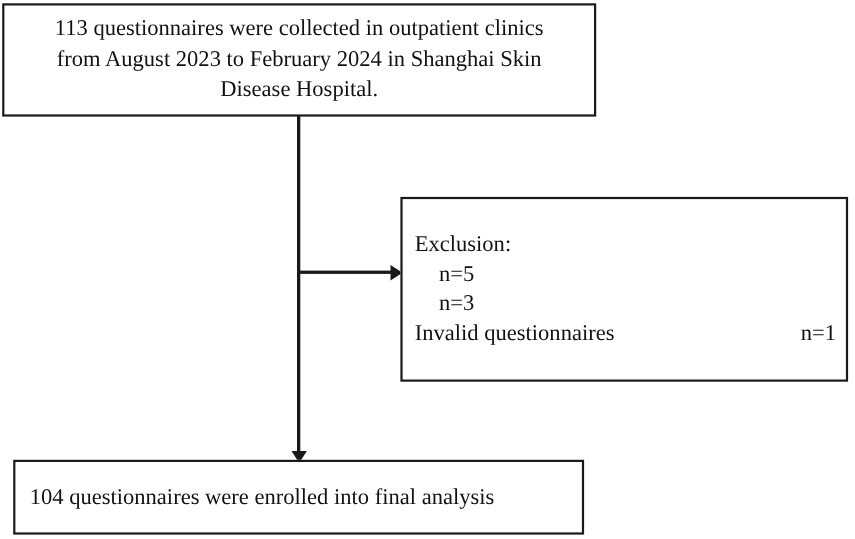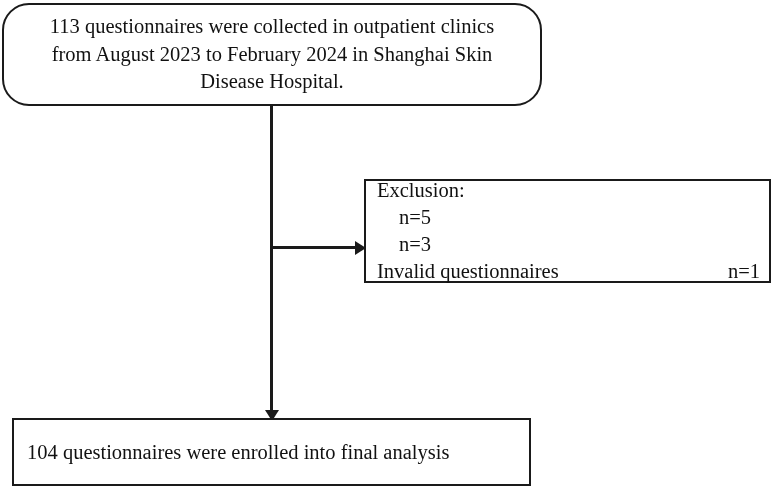--- a/index.html
+++ b/index.html
@@ -28,33 +28,32 @@
     justify-content: center;
   }
   
   #box-enrollment {
     left: 2px;
     top: 3px;
     width: 540px;
     height: 103px;
     align-items: center;
     text-align: center;
-    border-radius: 27px;
   }
   #box-enrollment .line {
     font-size: 20.5px;
     line-height: 27.5px;
     white-space: nowrap;
   }
   
   #box-exclusion {
     left: 364px;
     top: 179px;
     width: 407px;
-    height: 104px;
+    height: 168px;
     justify-content: center;
     padding: 0 9px 0 11px;
   }
   #box-exclusion .line {
     font-size: 20.5px;
     line-height: 27px;
     display: flex;
     justify-content: space-between;
     align-items: baseline;
     white-space: nowrap;

